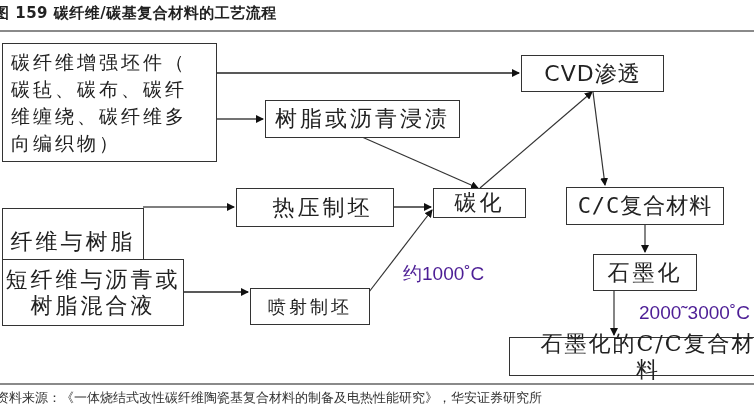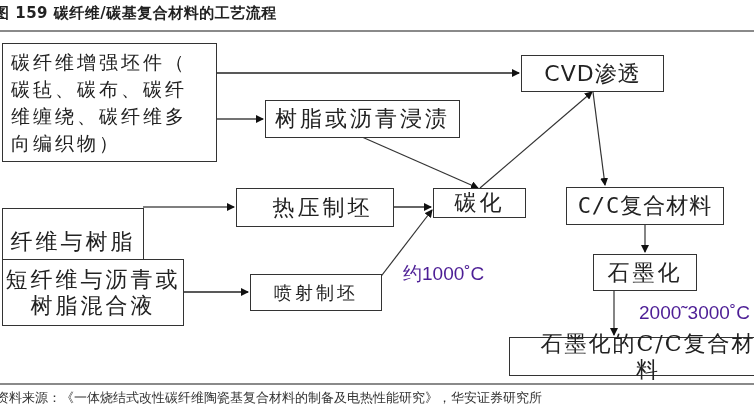--- a/index.html
+++ b/index.html
@@ -71,21 +71,21 @@
 
 <div class="box" style="left:433px; top:188px; width:93px; height:30px;">碳化</div>
 
 <div class="box" style="left:566px; top:187px; width:158px; height:38px; font-family:'DejaVu Sans Mono', 'Liberation Mono', monospace; letter-spacing:1px;text-align:center;">C/C复合材料</div>
 
 <div class="box" style="left:2px; top:259px; width:182px; height:67px; flex-direction:column;">
   <div>短纤维与沥青或</div>
   <div>树脂混合液</div>
 </div>
 
-<div class="box" style="left:250px; top:274px; width:132px; height:37px; font-size:18px;">喷射制坯</div>
+<div class="box" style="left:250px; top:288px; width:120px; height:37px; font-size:18px;">喷射制坯</div>
 
 <div class="box" style="left:593px; top:254px; width:104px; height:37px;">石墨化</div>
 
 <div class="box" style="left:509px; top:337px; width:250px; height:39px; justify-content:flex-start; padding-left:28px; letter-spacing:2px;">石墨化的C/C复合材料</div>
 
 <div class="lbl" style="left:403px; top:261px;">约1000˚C</div>
 <div class="lbl" style="left:639px; top:302px;">2000˜3000˚C</div>
 
 <div class="rule" style="top:383px;"></div>
 <div class="source">资料来源：《一体烧结式改性碳纤维陶瓷基复合材料的制备及电热性能研究》，华安证券研究所</div>

